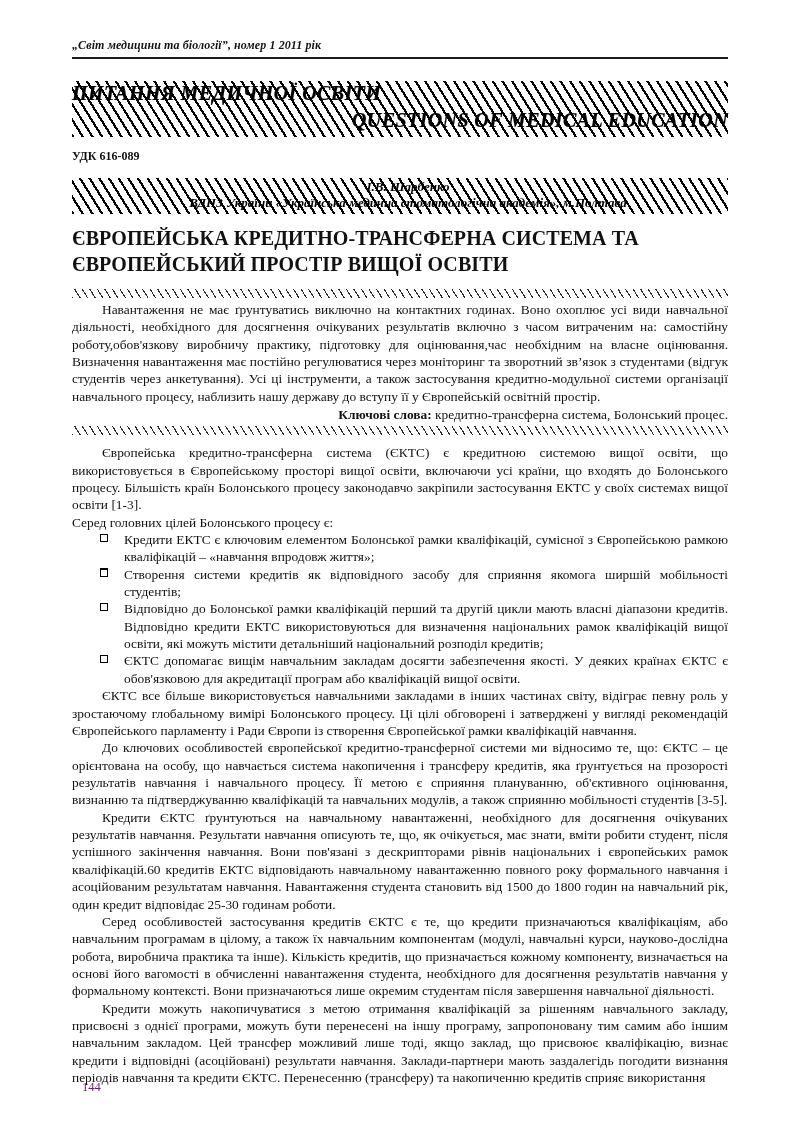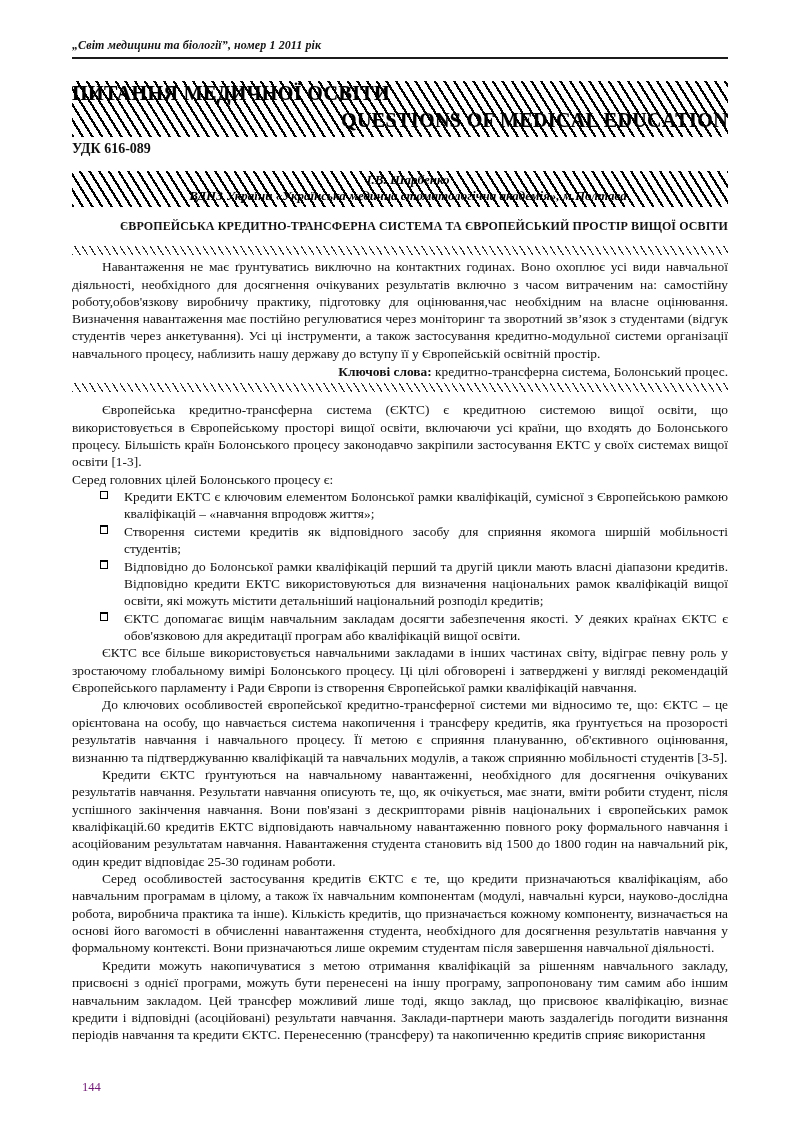--- a/index.html
+++ b/index.html
@@ -61,34 +61,35 @@
   }
   .section-banner .hatch-layer {
     position: absolute;
     inset: 0;
   }
   .section-banner .line {
     position: absolute;
     left: 0;
     right: 0;
     font-weight: bold;
+    font-style: italic;
     font-size: 20px;
     letter-spacing: 0.4px;
     white-space: nowrap;
     color: #000;
     -webkit-text-stroke: 0.2px #000;
   }
   .section-banner .line-ua { top: 1px;  text-align: left; }
   .section-banner .line-en { top: 28px; text-align: right; }
 
   
   .udk {
-    margin-top: 4px;
-    font-weight: bold;
-    font-size: 14px;
+    margin-top: 12px;
+    font-weight: bold;
+    font-size: 12px;
   }
 
   
   .author-banner {
     position: relative;
     margin-top: 14px;
     height: 36px;
   }
   .author-banner .hatch-layer {
     position: absolute;
@@ -104,23 +105,23 @@
     font-size: 13px;
     white-space: nowrap;
     color: #000;
   }
   .author-banner .aline-name { top: 1px; }
   .author-banner .aline-aff  { top: 17px; }
 
   
   .article-title {
     margin-top: 12px;
-    text-align: right;
-    font-weight: bold;
-    font-size: 12px;
+    text-align: left;
+    font-weight: bold;
+    font-size: 20px;
     line-height: 1.28;
     letter-spacing: 0.1px;
   }
 
   
   .hatch-strip {
     height: 9px;
     width: 100%;
   }
   .abstract-block {

